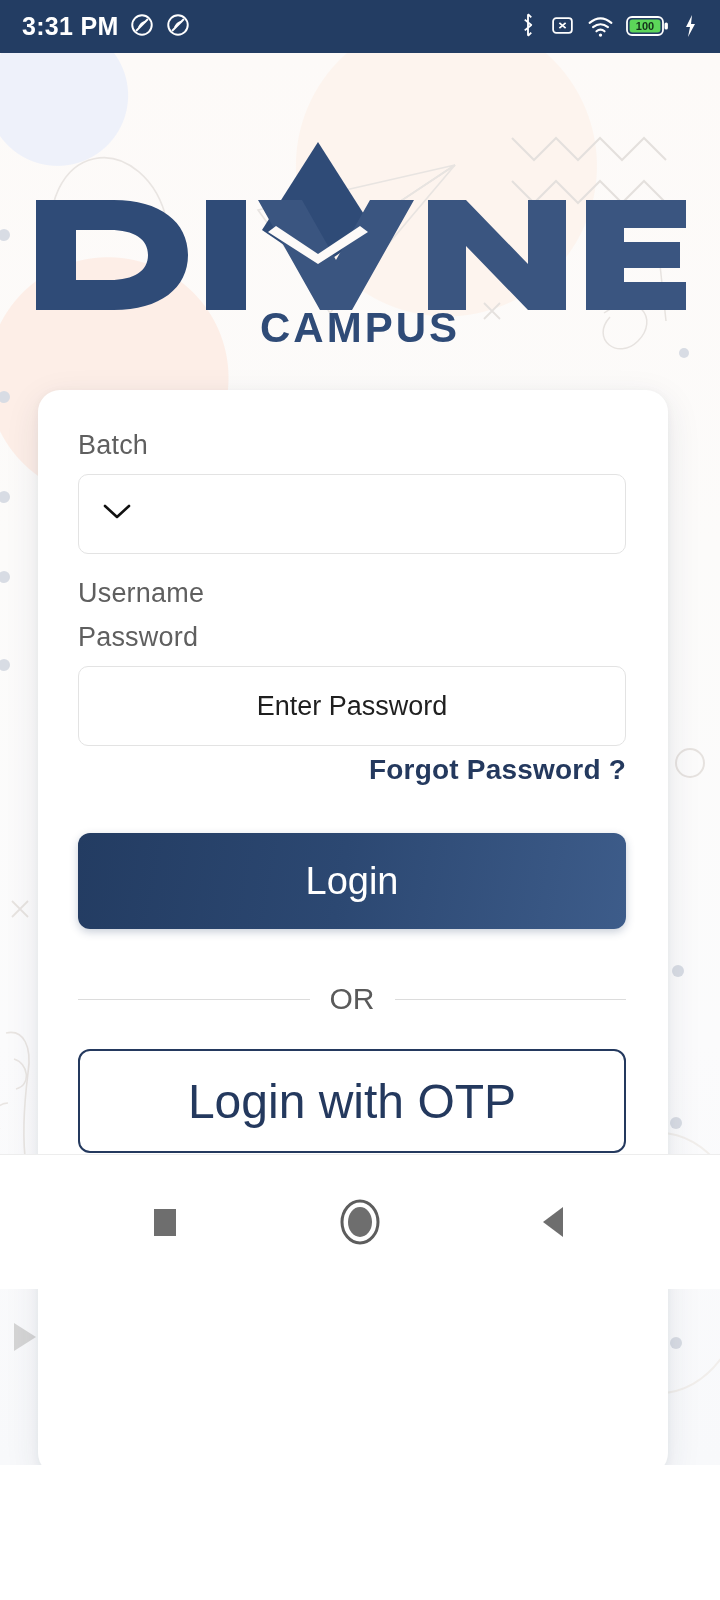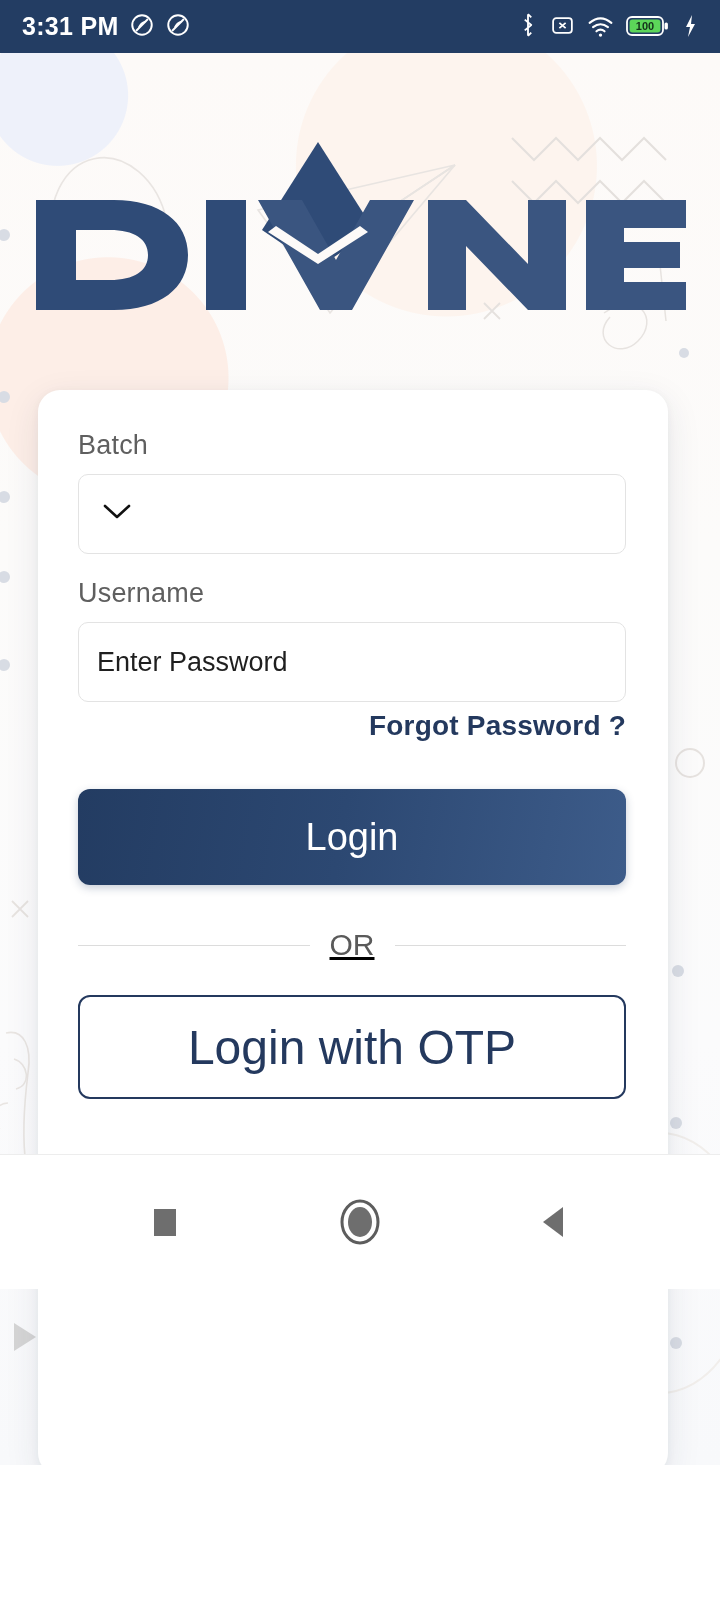--- a/index.html
+++ b/index.html
@@ -107,22 +107,22 @@
     background: linear-gradient(100deg, #233c62 0%, #2c4872 48%, #3d5c8a 100%);
     color: #ffffff;
     font-family: "Liberation Sans", sans-serif;
     font-size: 38px;
     display: flex; align-items: center; justify-content: center;
     box-shadow: 0 3px 8px rgba(35,60,98,0.25);
   }
 
   .or-row {
     width: 548px; height: 40px;
-    margin-top: 40px;
-    display: flex; align-items: center; gap: 20px; text-decoration: underline;
+    margin-top: 50px;
+    display: flex; align-items: center; gap: 20px;
   }
   .or-line { flex: 1; height: 1px; background: #dcdcdc; }
   .or-text { font-size: 30px; color: #5a5a5a; }
 
   .btn-otp {
     width: 548px; height: 104px;
     margin-top: 30px;
     border: 2px solid #24395e;
     border-radius: 12px;
     background: #ffffff;
@@ -255,37 +255,39 @@
         <path d="M288 4 L344 92 L288 130 L232 92 Z" fill="#2f4b77"></path>
 
         <path d="M228 62 h44 l34 60 34-60 h44 l-62 110 h-32 z" fill="#3a5580"></path>
 
         <path d="M288 126 L238 94 L246 88 L288 116 L330 88 L338 94 Z" fill="#fdfaf8"></path>
 
         <path d="M398 62 h38 l62 64 v-64 h38 v110 h-38 l-62-64 v64 h-38 z" fill="#3a5580"></path>
 
         <path d="M556 62 h100 v28 h-62 v14 h56 v26 h-56 v14 h62 v28 h-100 z" fill="#3a5580"></path>
       </svg>
+      <div class="logo-sub">CAMPUS</div>
     </div>
 
     <div class="card">
 
 
       <div class="field-label">Batch</div>
       <div class="control select">
         <span class="chev">
           <svg width="40" height="24" viewBox="0 0 40 24">
             <path d="M8 7 L20 18 L32 7" stroke="#111111" stroke-width="2.6" fill="none" stroke-linecap="round" stroke-linejoin="round"></path>
           </svg>
         </span>
       </div>
 
       <div class="field-label">Username</div>
 
-      <div class="control" style="margin-bottom:8px;">
+      <div class="field-label">Password</div>
+      <div class="control" style="margin-bottom:8px;justify-content:center;">
         <span class="ph">Enter Password</span>
       </div>
 
       <div class="forgot">Forgot Password ?</div>
 
       <button class="btn-login">Login</button>
 
       <div class="or-row">
         <span class="or-line"></span>
         <span class="or-text">OR</span>

